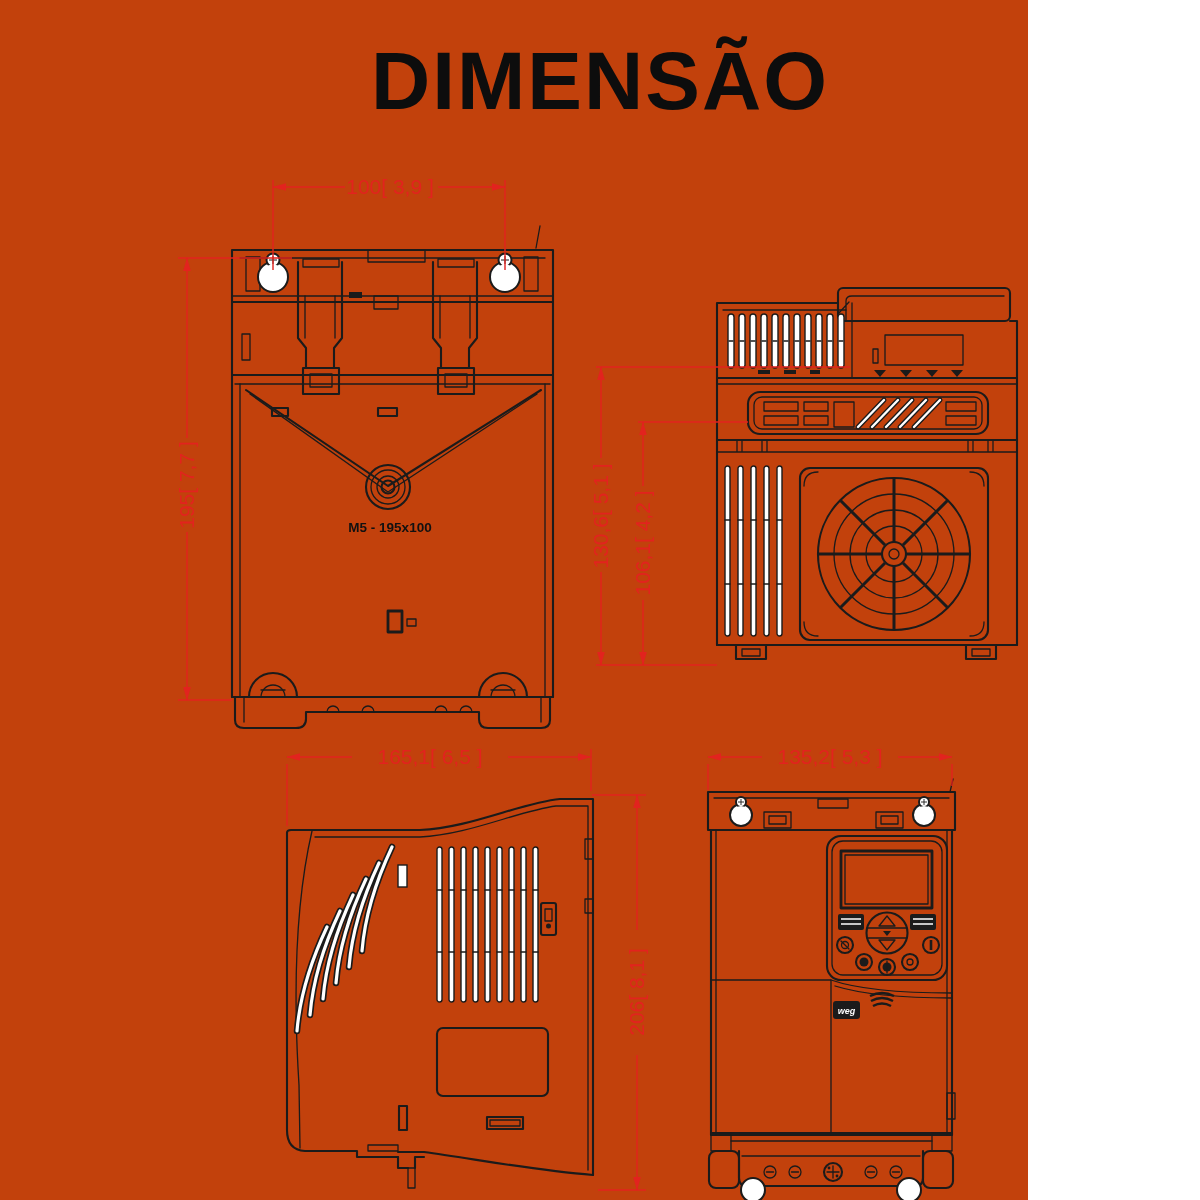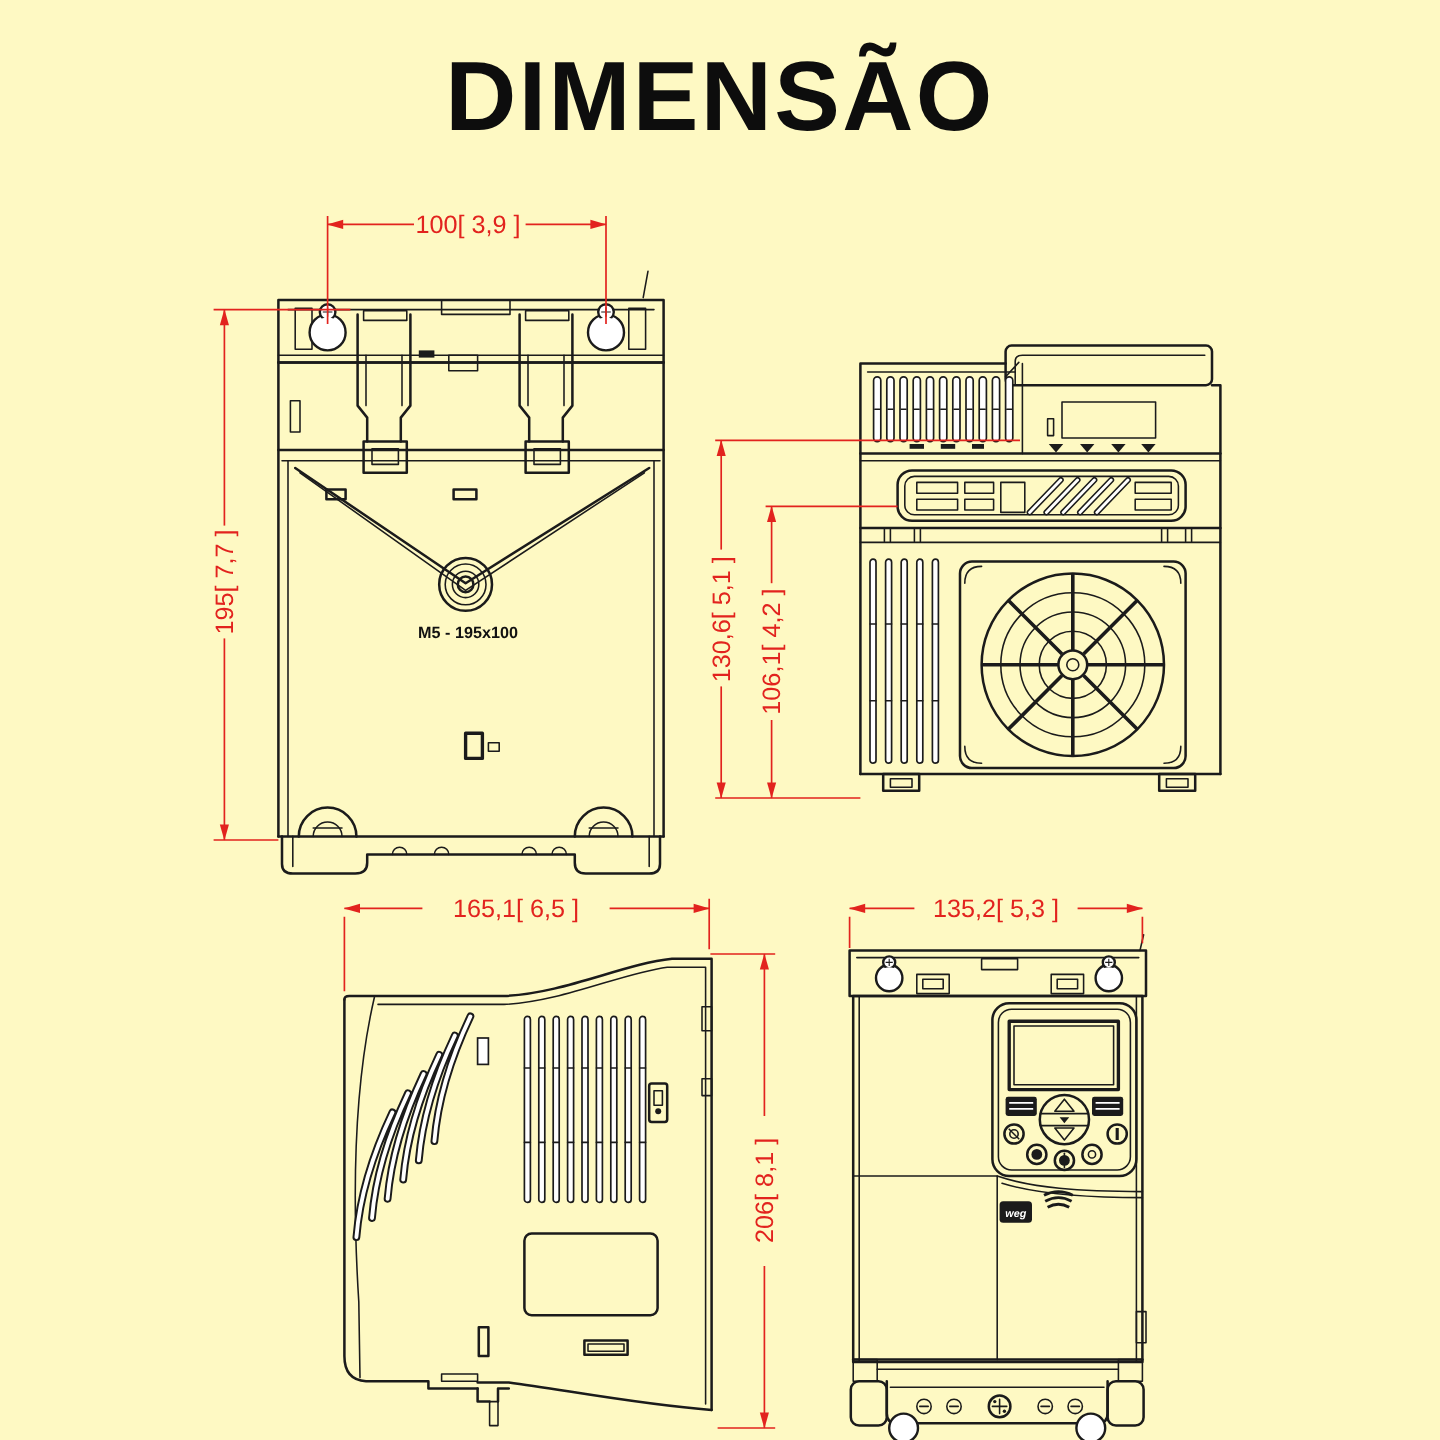--- a/index.html
+++ b/index.html
@@ -1,16 +1,16 @@
 <!DOCTYPE html>
 <html><head>
 <meta charset="utf-8">
 <style>
   html,body{margin:0;padding:0;background:#ffffff;}
-  .stage{position:relative;width:1200px;height:1200px;background:#fef9c3;overflow:hidden;
+  .stage{position:relative;width:1028px;height:1200px;background:#c2410c;overflow:hidden;
          font-family:"Liberation Sans",sans-serif;}
   .title{position:absolute;top:34px;left:0;width:1200px;margin:0;text-align:center;
          font-family:"Liberation Sans",sans-serif;font-weight:700;font-size:82px;
          letter-spacing:2px;color:#0d0d0d;}
   svg{position:absolute;top:0;left:0;}
   .k{fill:none;stroke:#1b1b1b;stroke-width:2.1;stroke-linecap:round;stroke-linejoin:round;}
   .k1{fill:none;stroke:#1b1b1b;stroke-width:1.3;stroke-linecap:round;stroke-linejoin:round;}
   .k3{fill:none;stroke:#1b1b1b;stroke-width:2.8;stroke-linejoin:round;}
   .kf{fill:#1b1b1b;stroke:none;}
   .wf{fill:#ffffff;stroke:#1b1b1b;stroke-width:2;}

